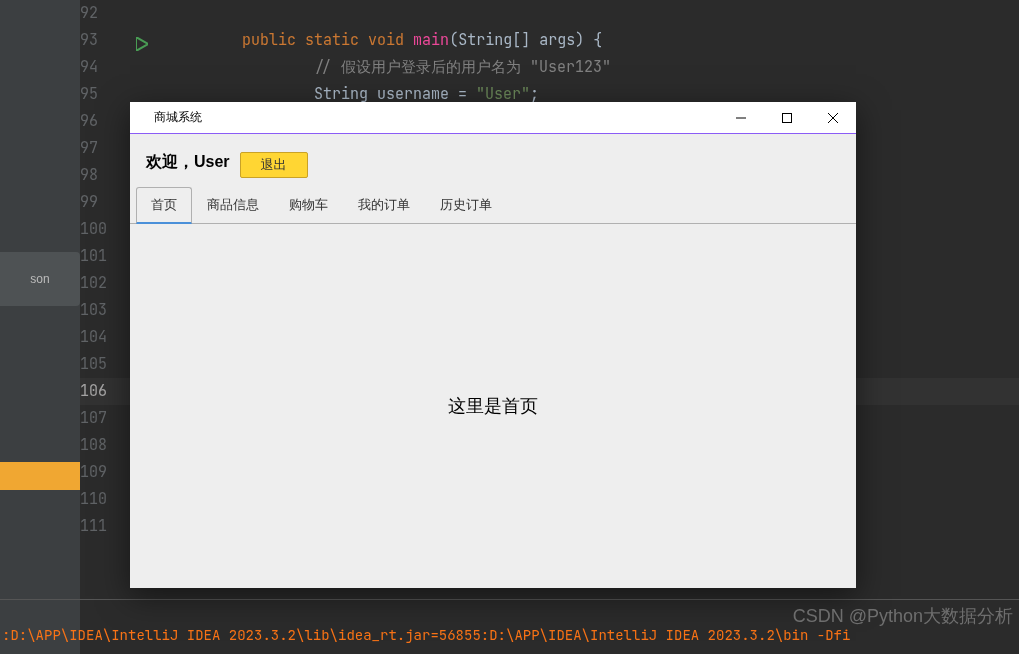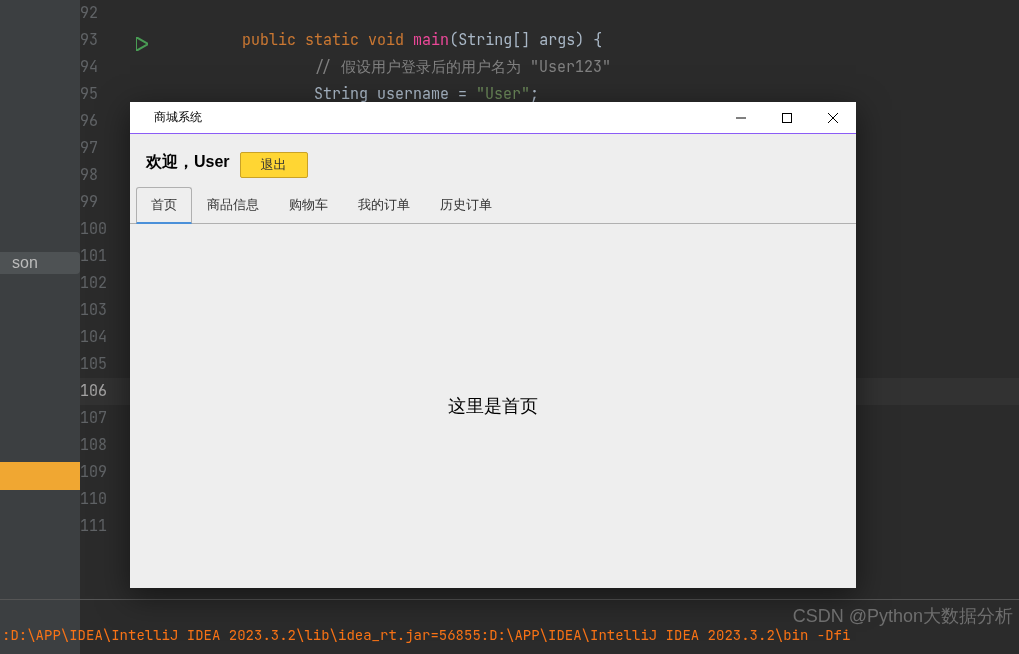--- a/index.html
+++ b/index.html
@@ -22,23 +22,23 @@
       background: #3c3f41;
       position: relative;
     }
     .far-left-tab {
       position: absolute;
       top: 252px;
       left: 0;
       right: 0;
       background: #4e5254;
       color: #bbbbbb;
-      font-size: 16px;
-      padding: 2px 12px;
-      text-align: left;
+      font-size: 12px;
+      padding: 20px 12px;
+      text-align: center;
       border-top-right-radius: 4px;
       border-bottom-right-radius: 4px;
     }
     .far-left-highlight {
       position: absolute;
       top: 462px;
       left: 0;
       right: 0;
       height: 28px;
       background: #f0a732;

